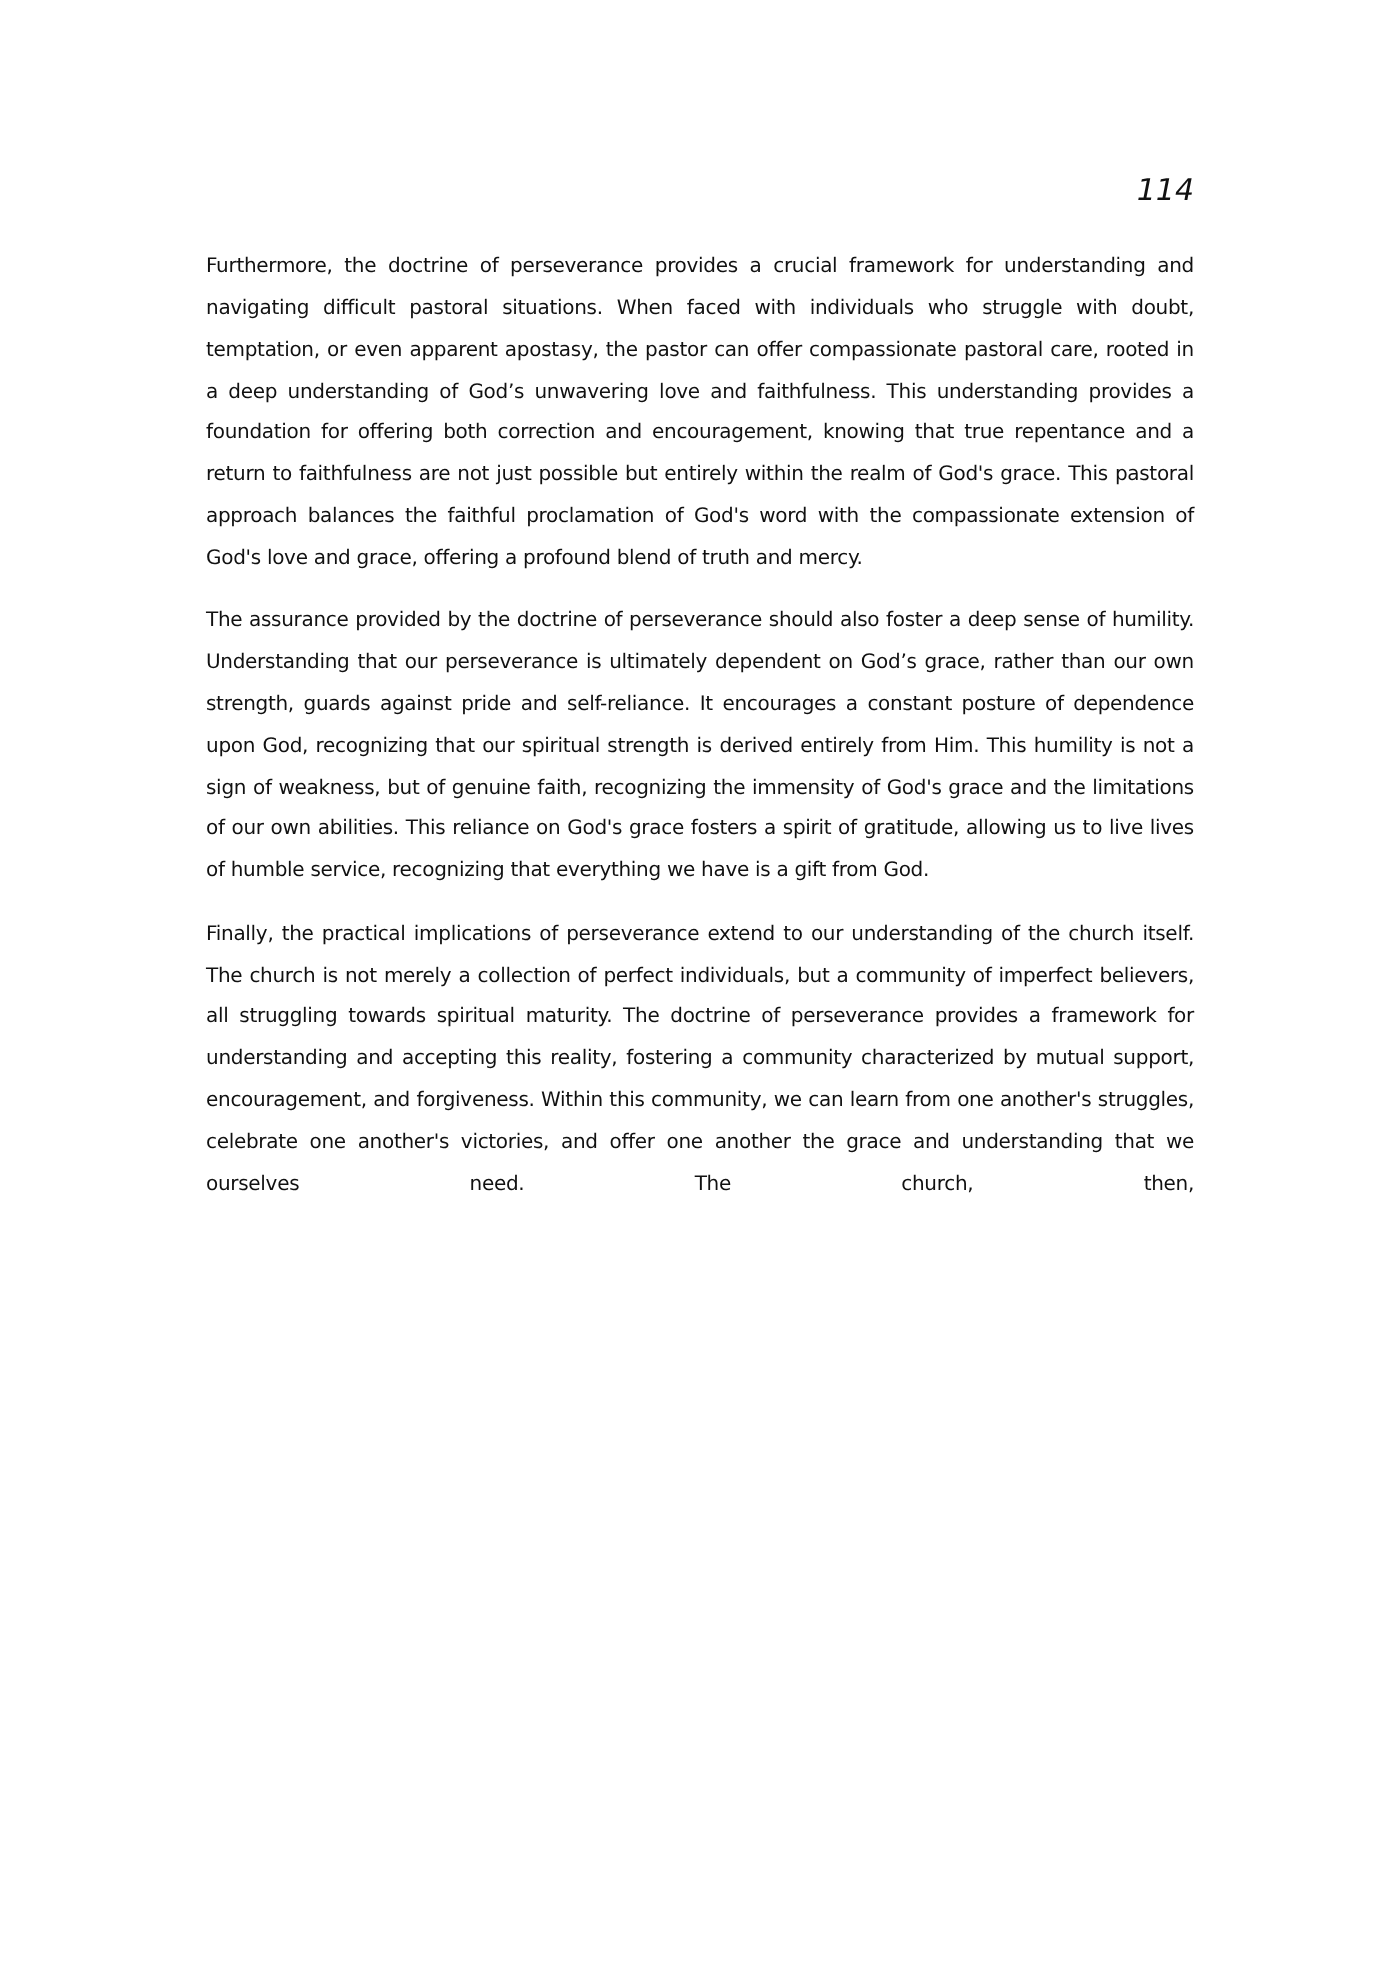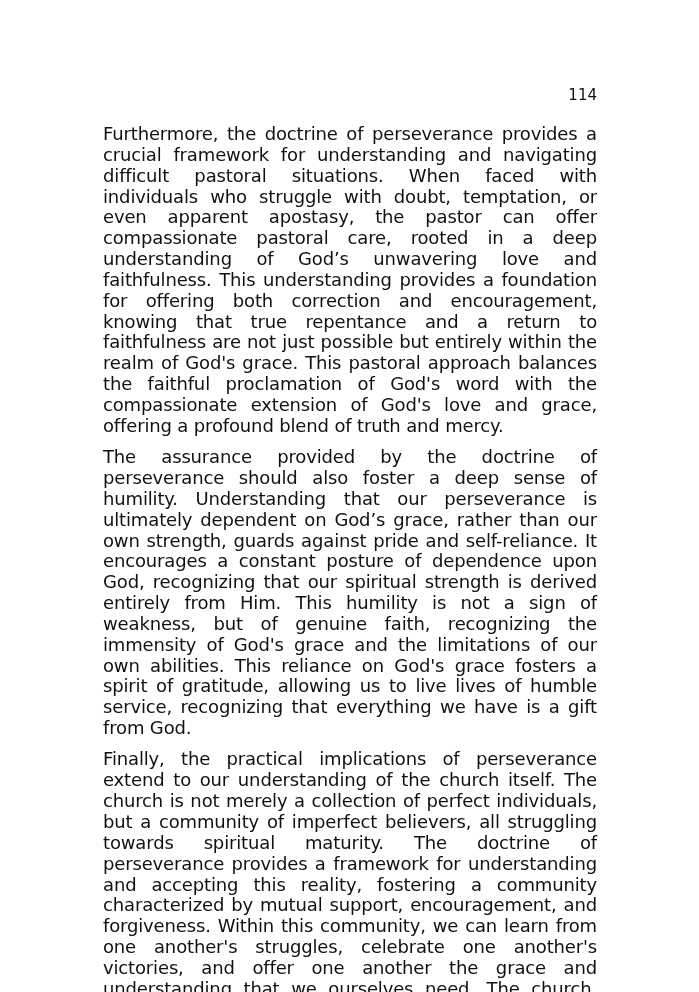--- a/index.html
+++ b/index.html
@@ -15,30 +15,31 @@
       font-family: "DejaVu Sans", sans-serif;
       color: #111111;
     }
     .page-number {
       position: absolute;
       top: 85px;
       right: 102px;
       font-size: 15px;
       line-height: 20px;
       color: #111111;
+      font-style: italic;
     }
     .body-text {
       position: absolute;
       top: 124px;
       left: 103px;
       width: 494px;
     }
     .paragraph {
       margin: 0 0 10.5px 0;
-      font-size: 18px;
+      font-size: 10px;
       line-height: 20.85px;
       text-align: justify;
       letter-spacing: -0.15px;
       word-spacing: 0px;
     }
     .paragraph.last {
       margin-bottom: 15px;
     }
   </style>
 </head>

